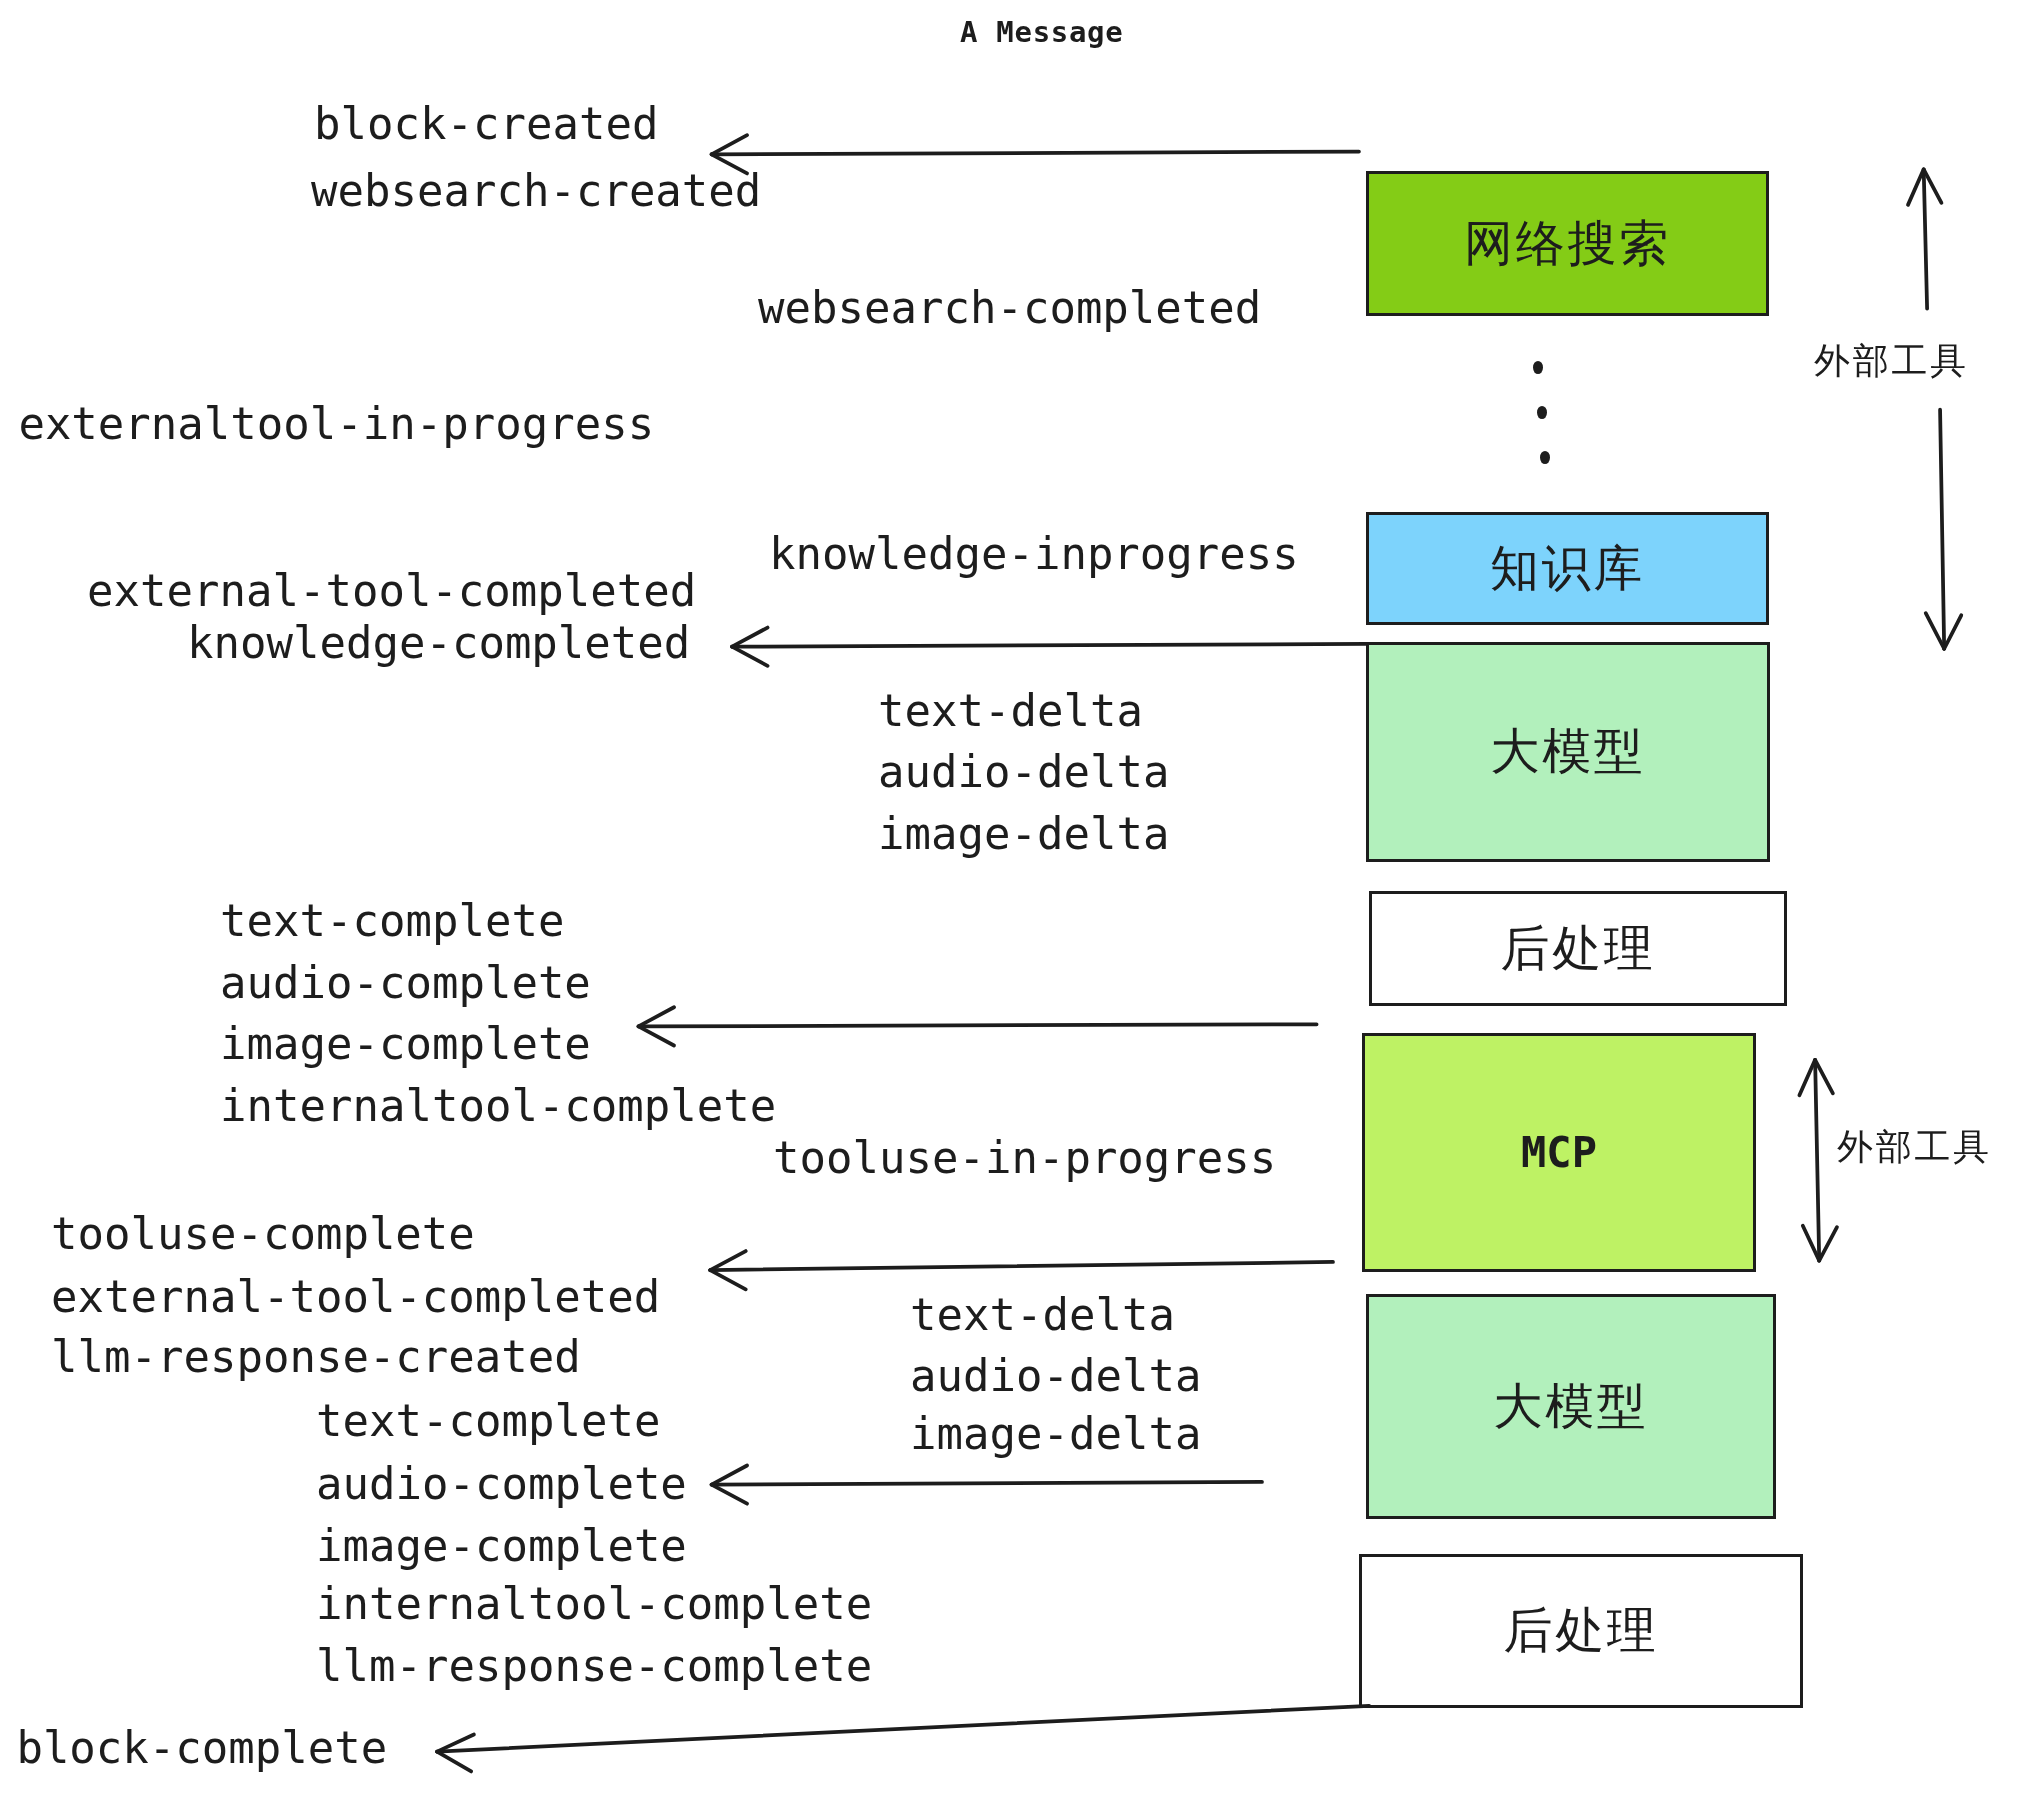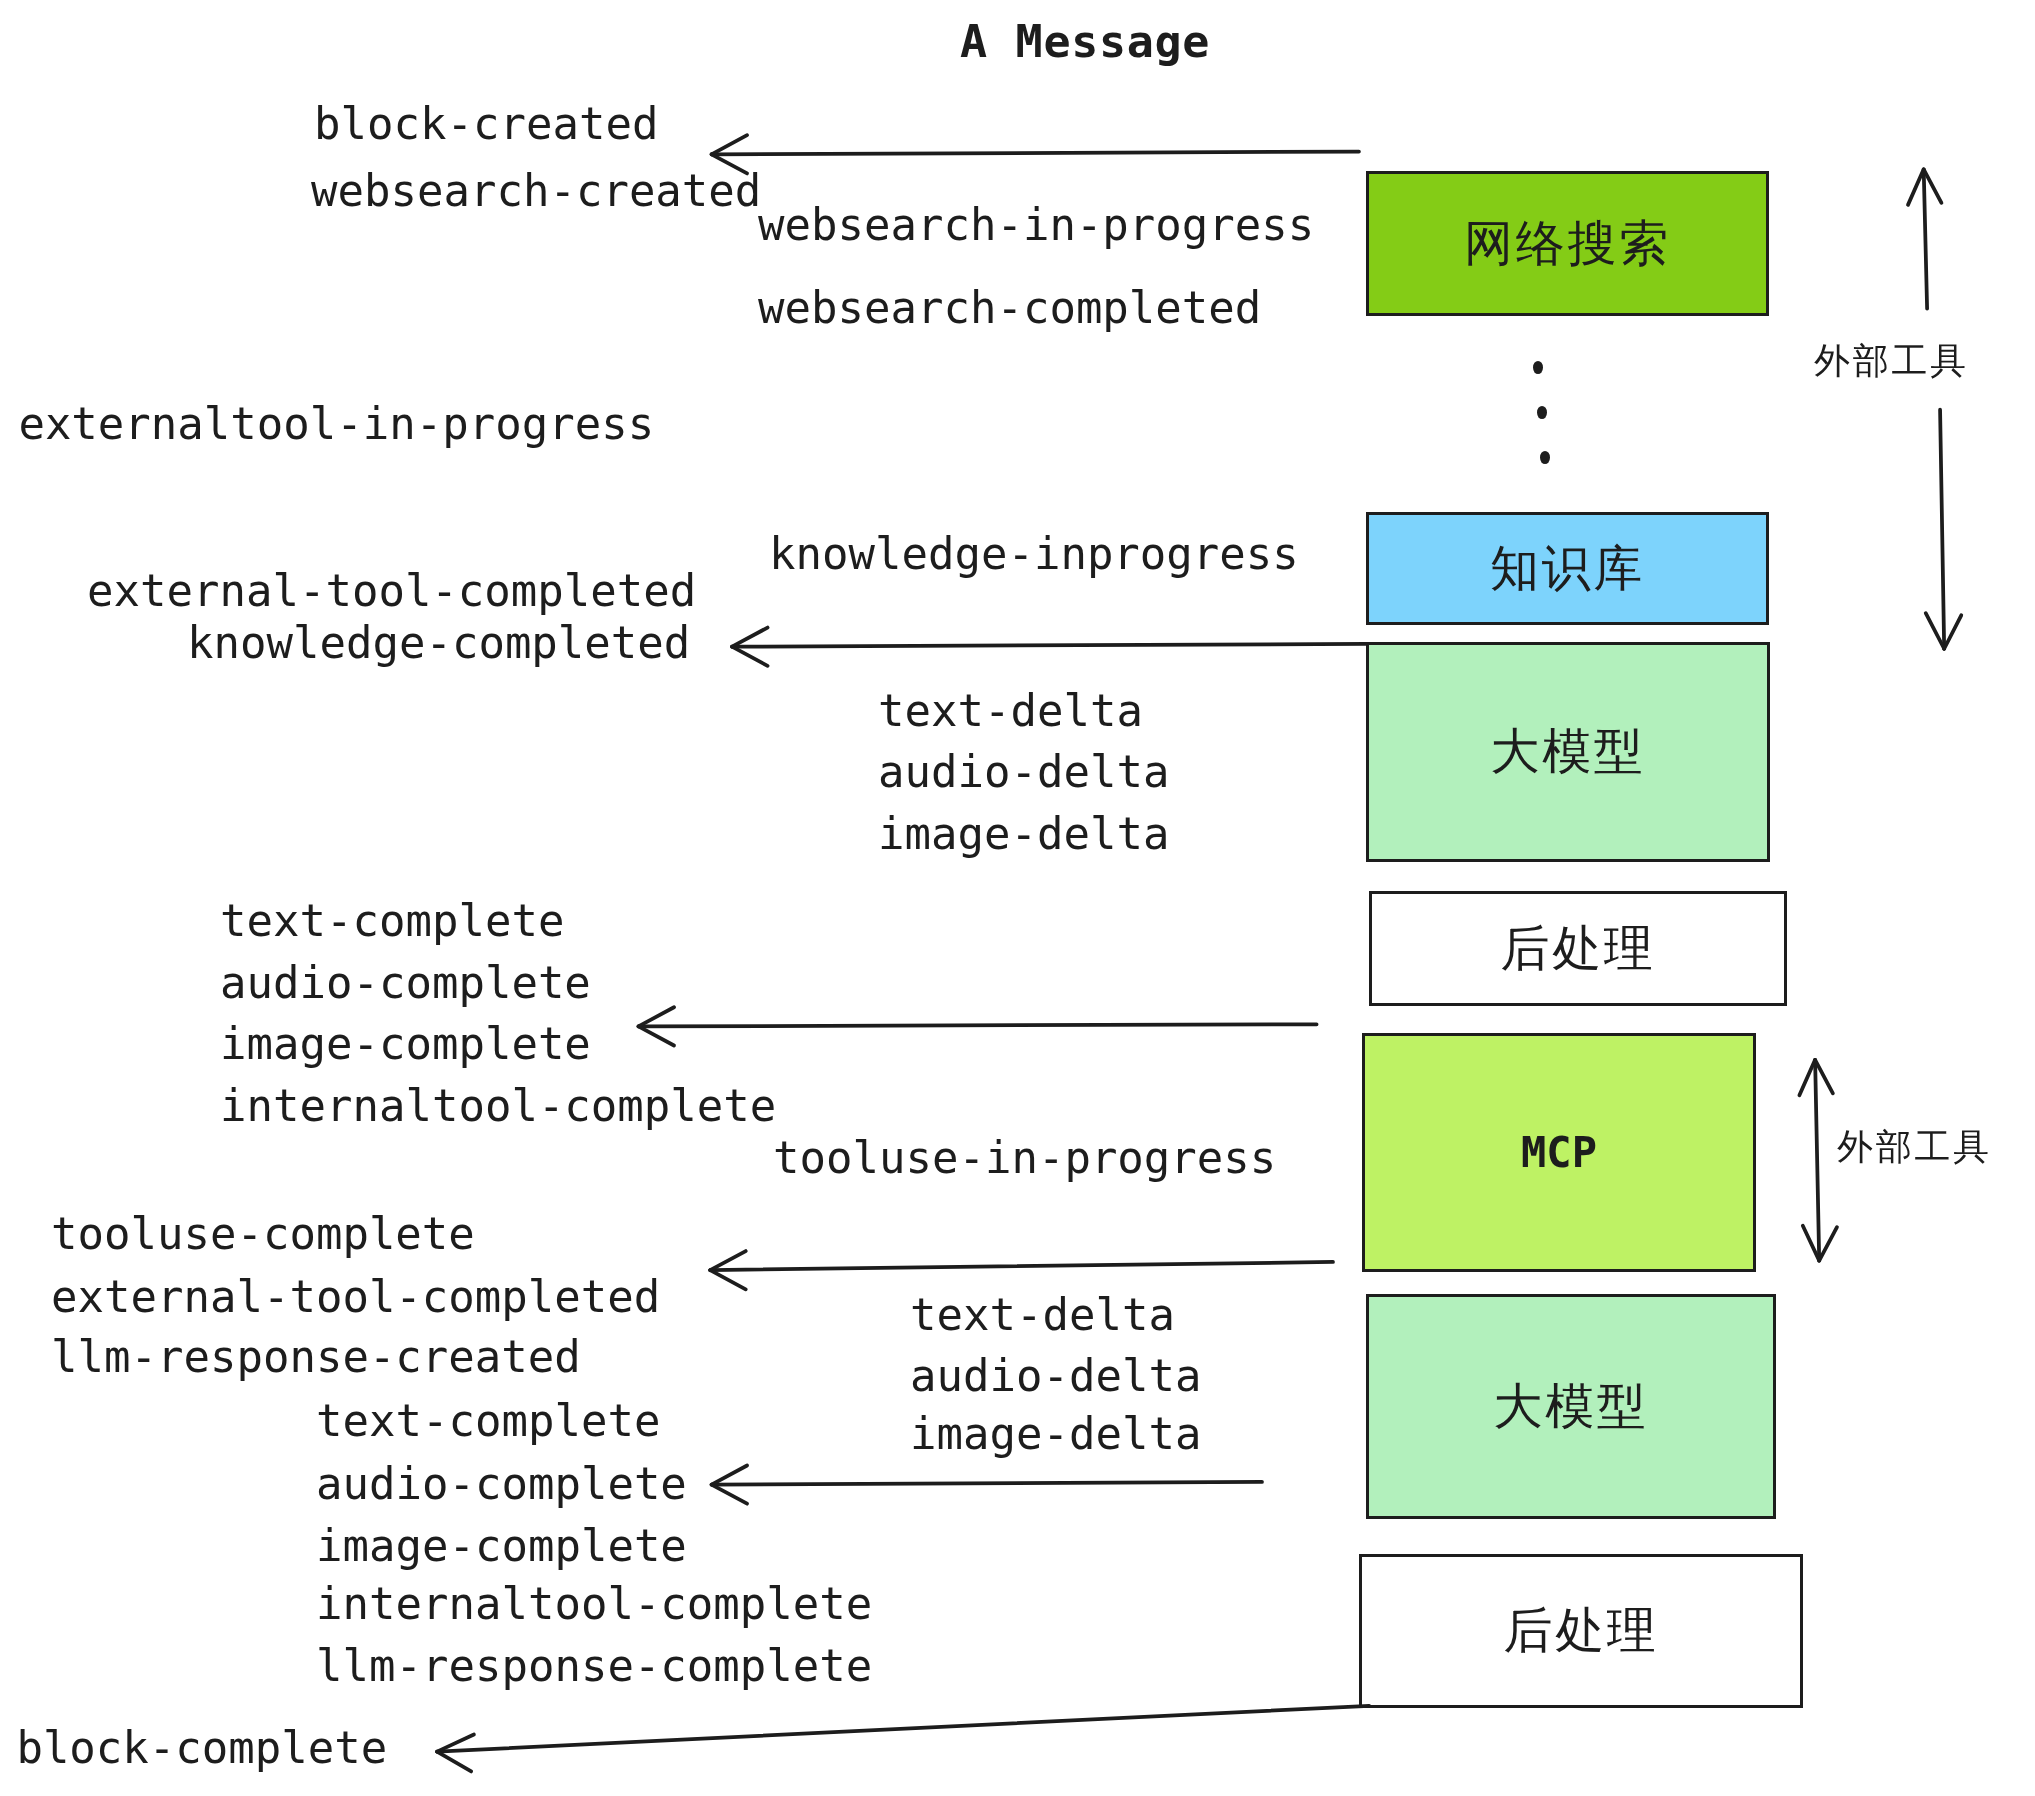--- a/index.html
+++ b/index.html
@@ -6,21 +6,21 @@
   .canvas{
     position:relative;
     width:2035px;height:1796px;
     background:#ffffff;
     font-family:"DejaVu Sans Mono", monospace;
     color:#1d1d1d;
     overflow:hidden;
   }
   .title{
     position:absolute;
-    font-size:45px;font-weight:bold;
+    font-size:29px;font-weight:bold;
     white-space:nowrap;
     letter-spacing:0.7px;
   }
   .ev{
     position:absolute;
     font-size:44px;line-height:55px;
     white-space:nowrap;
   }
   .box{
     position:absolute;
@@ -58,21 +58,20 @@
 </style>
 </head>
 <body>
 
 <div class="canvas">
 
   <div class="title" style="left:960px;top:15px">A Message</div>
 
   <div class="ev" style="left:311px;top:163px">websearch-created</div>
   <div class="ev" style="left:314px;top:96px">block-created</div>
-  <div class="ev" style="left:758px;top:197px">websearch-in-progress</div>
   <div class="ev" style="left:758px;top:280px">websearch-completed</div>
   <div class="ev" style="left:18.4px;top:396px">externaltool-in-progress</div>
   <div class="ev" style="left:769px;top:526px">knowledge-inprogress</div>
   <div class="ev" style="left:87px;top:563px">external-tool-completed</div>
   <div class="ev" style="left:187px;top:615px">knowledge-completed</div>
 
   <div class="ev" style="left:878px;top:683px">text-delta</div>
   <div class="ev" style="left:878px;top:744px">audio-delta</div>
   <div class="ev" style="left:878px;top:806px">image-delta</div>
 

